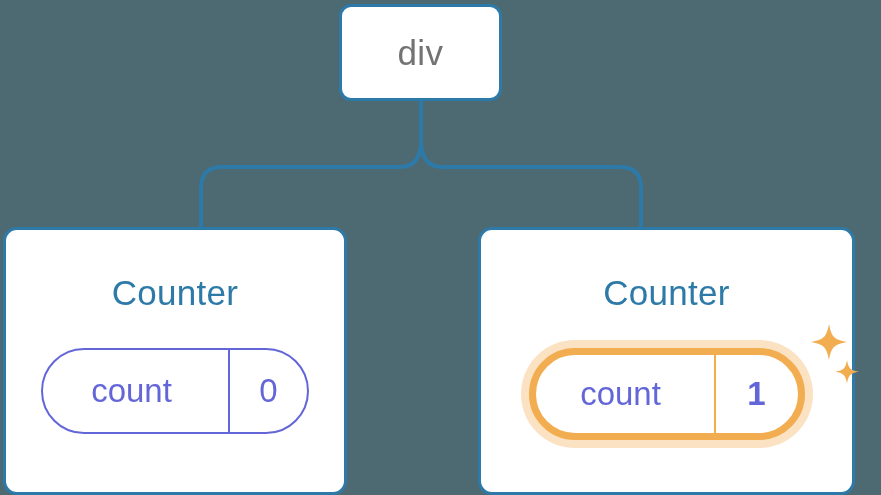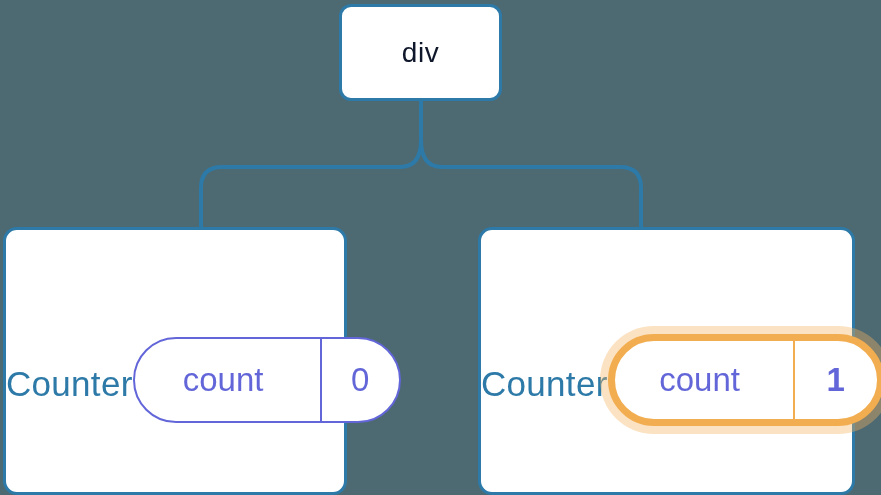--- a/index.html
+++ b/index.html
@@ -39,35 +39,35 @@
     height: 97px;
     box-sizing: border-box;
     background: #ffffff;
     border: 3px solid #2d7aa8;
     border-radius: 12px;
     display: flex;
     align-items: center;
     justify-content: center;
   }
   .node-root-label {
-    font-size: 28px;
-    color: #0f172a;
+    font-size: 35px;
+    color: #737373;
     letter-spacing: 0.5px;
     line-height: 1;
   }
 
   
   .card {
     position: absolute;
     box-sizing: border-box;
     background: #ffffff;
     border: 3px solid #2d7aa8;
     border-radius: 14px;
     display: flex;
-    flex-direction: row;
+    flex-direction: column;
     align-items: center;
   }
   .card-left {
     left: 3px;
     top: 227px;
     width: 344px;
     height: 268px;
   }
   .card-right {
     left: 478px;

